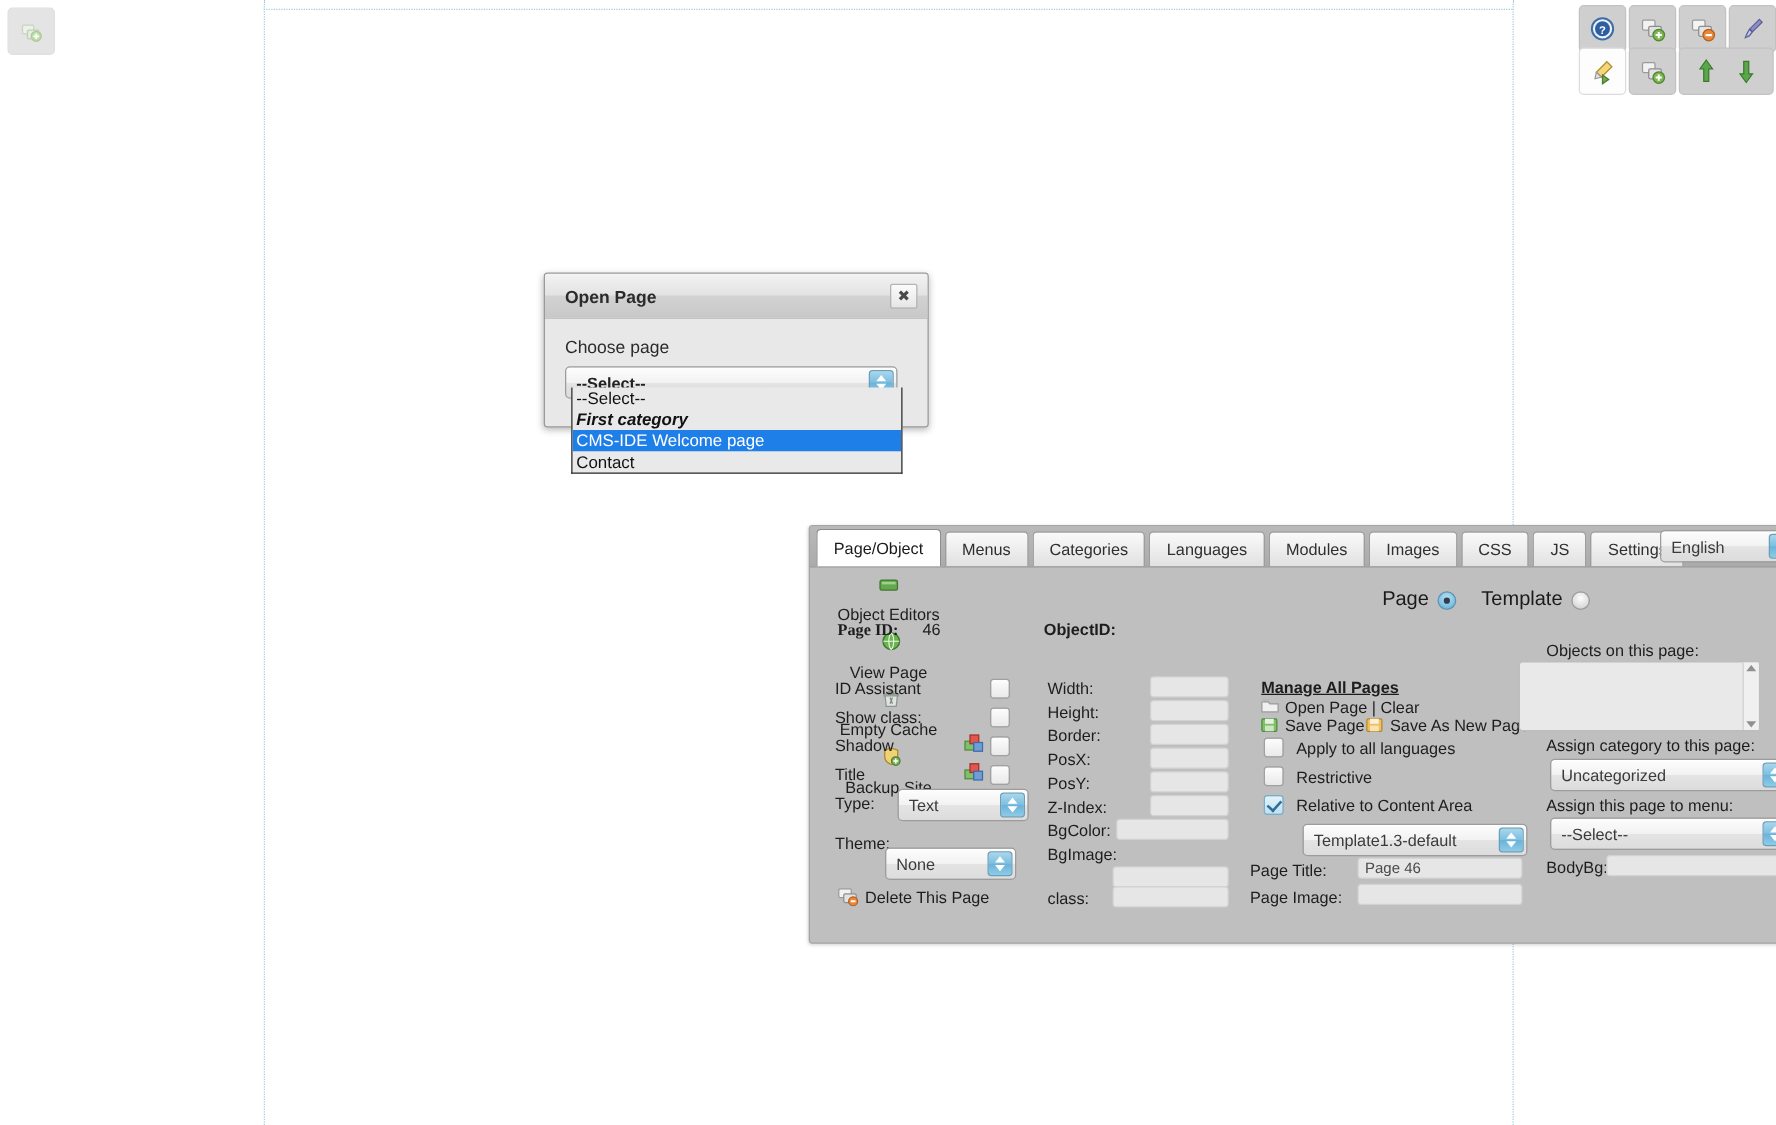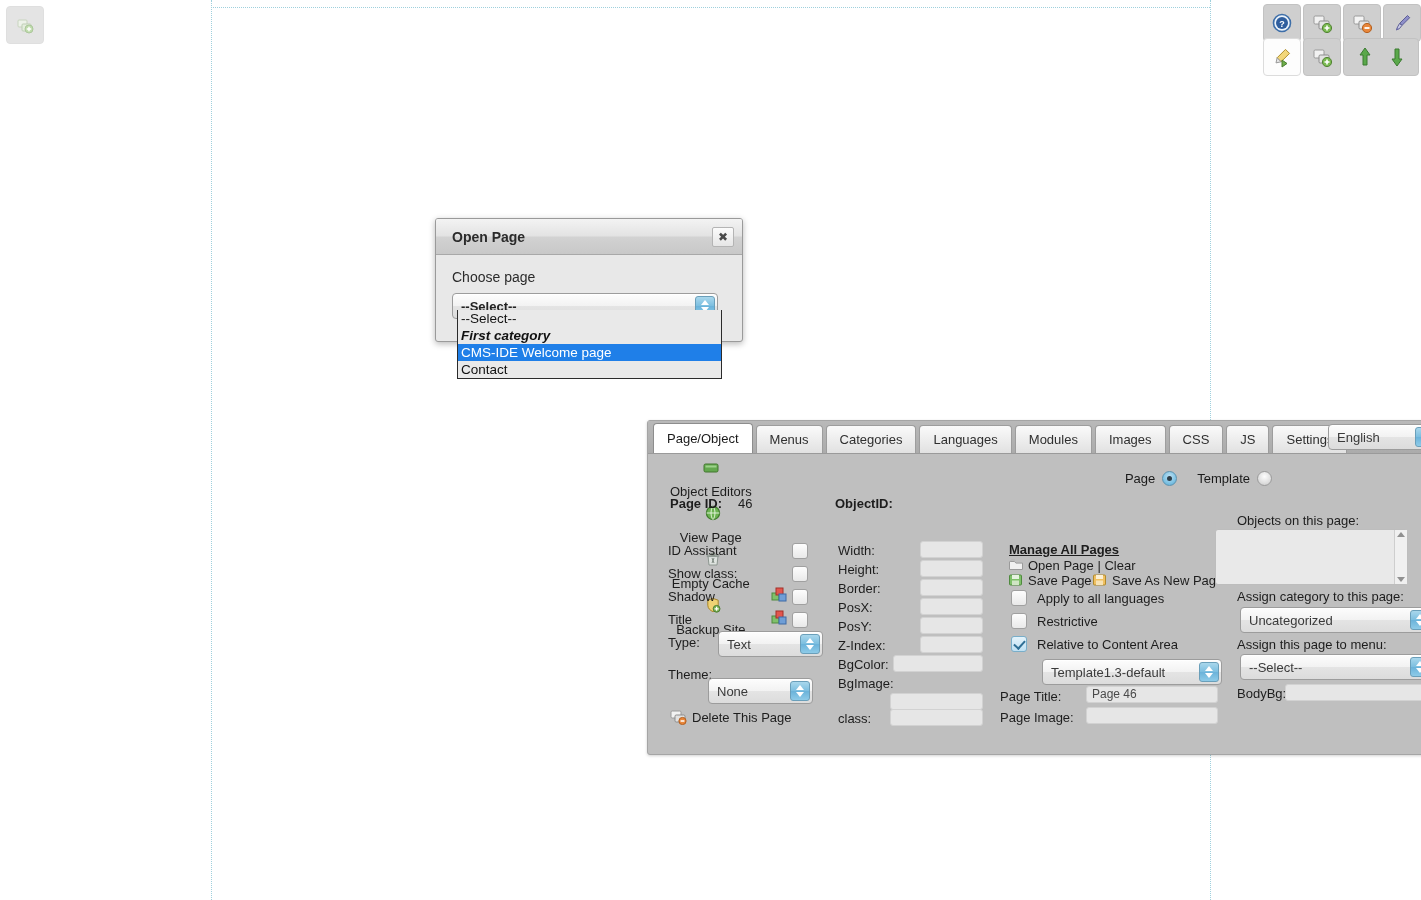--- a/index.html
+++ b/index.html
@@ -129,21 +129,21 @@
   
   #action-row{
     position:absolute;left:22px;top:40px;
     display:flex;align-items:center;gap:6px;
     font-size:13px;color:#1d1d1d;flex-direction:column;
   }
   #action-row .alink{cursor:pointer;white-space:nowrap;}
   .ico{display:inline-block;vertical-align:middle;}
 
   
-  #pt-row{position:absolute;right:172px;top:50px;display:flex;align-items:center;gap:7px;font-size:13px;}
+  #pt-row{position:absolute;right:172px;top:50px;display:flex;align-items:center;gap:7px;font-size:16px;}
   .radio{
     width:15px;height:15px;border-radius:50%;
     background:radial-gradient(circle at 50% 35%,#fdfdfd,#dedede 62%,#c3c3c3 100%);
     border:1px solid #9b9b9b;box-sizing:border-box;
     display:inline-block;position:relative;cursor:pointer;
   }
   .radio.on{
     background:radial-gradient(circle at 50% 35%,#bde0f2,#7fc3e4 60%,#5aa8d0 100%);
     border-color:#5d93b0;
   }
@@ -360,21 +360,21 @@
     <span class="ico" style="margin-left:4px;">
       <svg width="16" height="16" viewBox="0 0 16 16">
         <path d="M8 1.4l5.2 1.8v5c0 3.2-2.6 5.4-5.2 6.4C5.4 13.6 2.8 11.4 2.8 8.2v-5z" fill="#f0d274" stroke="#a8862b"></path>
         <circle cx="11.6" cy="11.8" r="3.4" fill="#7cb355" stroke="#4d7d33"></circle>
         <path d="M11.6 9.8v4M9.6 11.8h4" stroke="#fff" stroke-width="1.2"></path>
       </svg>
     </span>
     <span class="alink">Backup Site</span>
   </div>
 
-  <div class="lbl bold" style="left:22px;top:75px;">Page ID:</div>
+  <div class="lbl bold" style="left:22px;top:75px;font-family:Liberation Serif, serif;">Page ID:</div>
   <div class="lbl" style="left:90px;top:75px;">46</div>
   <div class="lbl bold" style="left:187px;top:75px;">ObjectID:</div>
 
   <div id="pt-row">
     <span>Page</span>
     <span class="radio on"></span>
     <span style="width:6px;"></span>
     <span>Template</span>
     <span class="radio"></span>
   </div>

